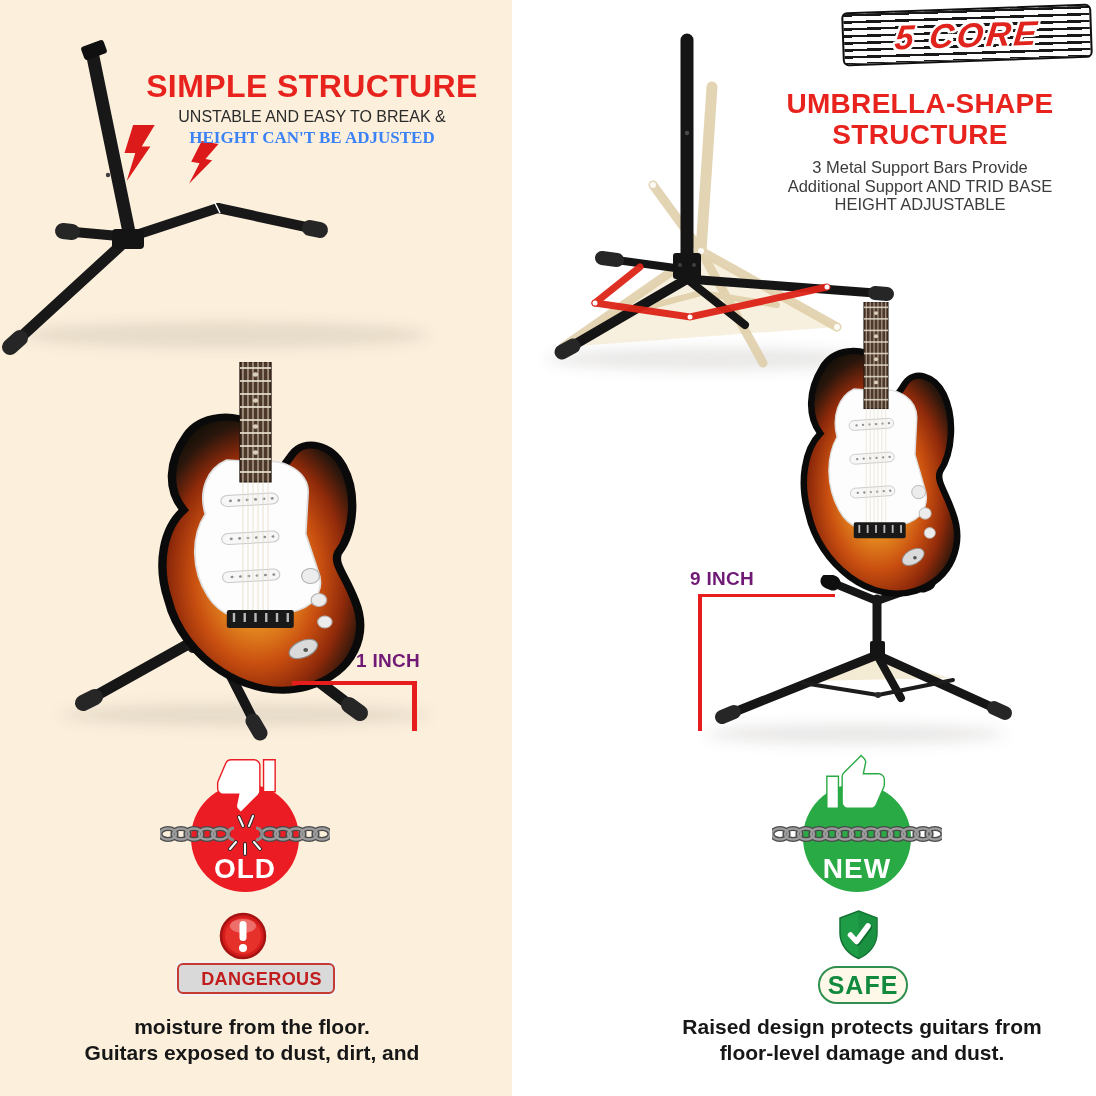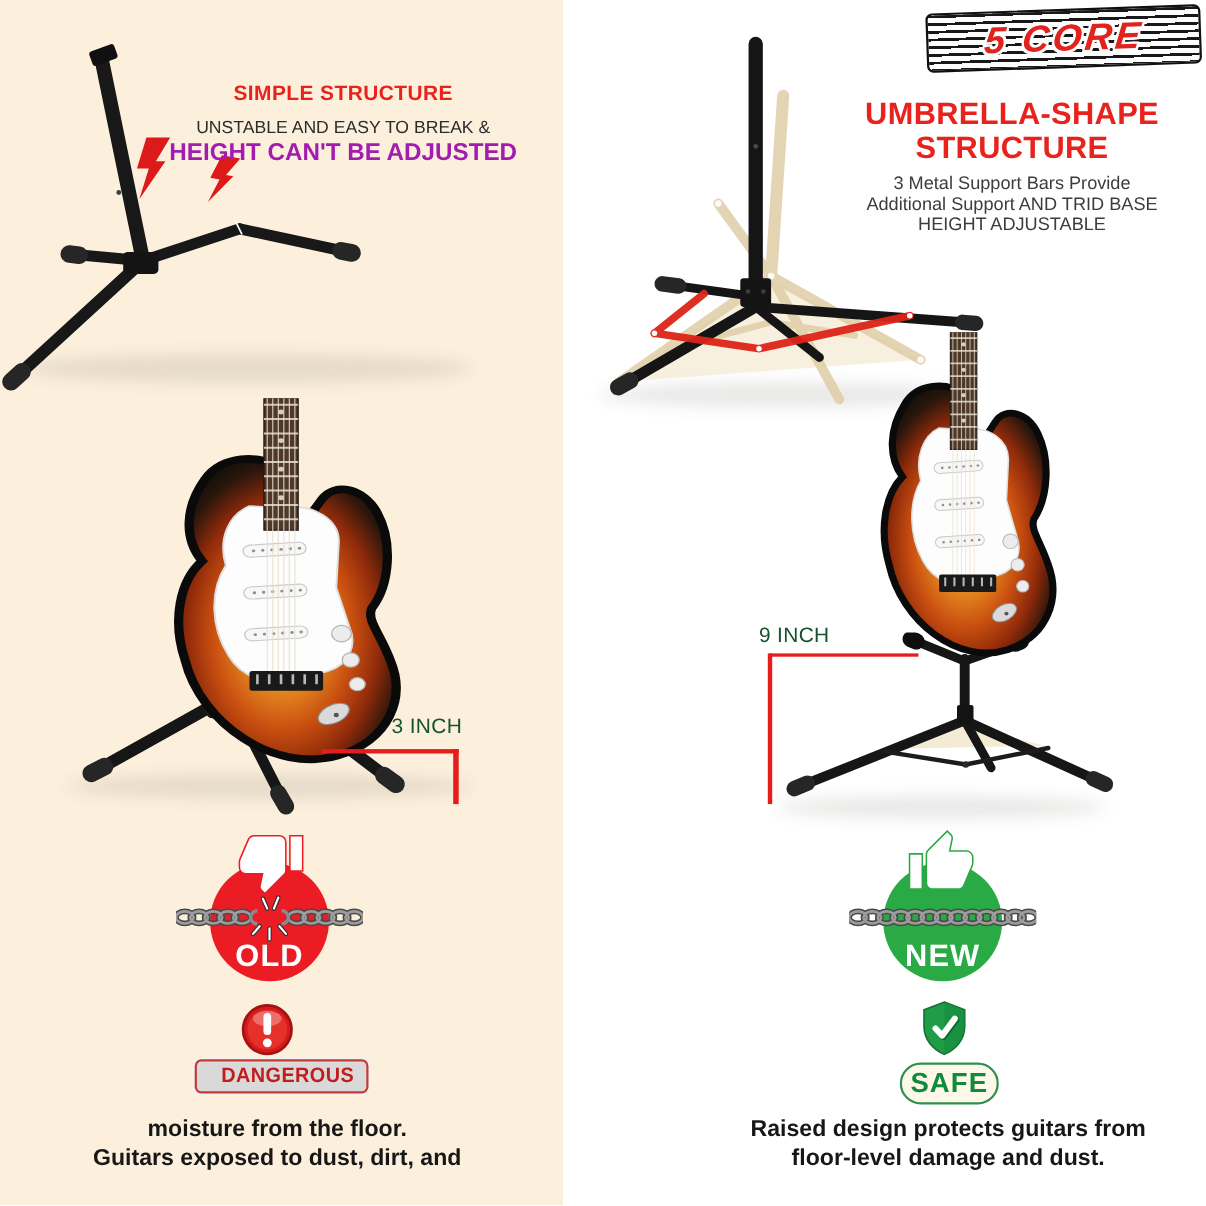--- a/index.html
+++ b/index.html
@@ -9,28 +9,28 @@
     background:#ffffff;
   }
   .abs{position:absolute;}
   .panel-left{left:0;top:0;width:512px;height:1096px;background:#fcf0dd;}
   .panel-right{left:512px;top:0;width:584px;height:1096px;background:#ffffff;}
 
   .shadow{background:rgba(40,30,20,0.10);border-radius:50%;filter:blur(7px);}
 
   
   .hdr{ text-align:center; }
-  .hdr .title{font-size:19px;line-height:32px;font-weight:800;color:#e8231d;letter-spacing:.4px;}
+  .hdr .title{font-size:32px;line-height:32px;font-weight:800;color:#e8231d;letter-spacing:.4px;}
   .hdr .sub1{font-size:16px;line-height:20px;font-weight:500;color:#2b2b2b;margin-top:5px;}
-  .hdr .sub2{font-size:22px;line-height:21px;font-weight:800;color:#a21caf;}
+  .hdr .sub2{font-size:17px;line-height:21px;font-weight:800;color:#3b82f6;font-family:Liberation Serif, serif;}
   .hdr-r .title{font-size:28px;line-height:31px;font-weight:800;color:#e8231d;letter-spacing:.3px;}
   .hdr-r .sub{font-size:16.5px;line-height:18.5px;font-weight:500;color:#3c3c3c;}
   .hdr-r .sub.first{margin-top:8px;}
 
-  .measure{font-size:19px;font-weight:400;color:#14532d;letter-spacing:.3px;}
+  .measure{font-size:19px;font-weight:700;color:#701a75;letter-spacing:.3px;}
   .redline{background:#e51d1d;}
 
   .caption{font-size:21px;line-height:26px;font-weight:700;color:#171717;text-align:center;}
 
   
   .pill-danger{
     width:142px;height:27px;background:#d9d9d9;border:2px solid #c63b31;border-radius:6px;
     box-shadow:0 0 0 2px #f2f2f2;display:flex;align-items:center;justify-content:center;
   }
   .pill-danger span{font-size:19px;font-weight:800;color:#c21d1d;letter-spacing:.4px;transform:scaleX(.95);}
@@ -188,21 +188,21 @@
       <line x1="198" y1="136" x2="205" y2="148" stroke-width="15" stroke="#262626"></line>
       <line x1="138" y1="62" x2="134" y2="42" stroke-width="12" stroke="#1c1c1c"></line>
       <line x1="226" y1="66" x2="224" y2="46" stroke-width="12" stroke="#1c1c1c"></line>
     </g>
   </svg>
 
   <svg class="abs" style="left:124px;top:362px;" width="263" height="340" viewBox="0 0 220 340" preserveAspectRatio="none">
     <use href="#guitar-art"></use>
   </svg>
 
-  <div class="abs measure" style="left:356px;top:650px;">3 INCH</div>
+  <div class="abs measure" style="left:356px;top:650px;">1 INCH</div>
   <div class="abs redline" style="left:292px;top:681px;width:125px;height:4px;"></div>
   <div class="abs redline" style="left:412px;top:681px;width:5px;height:50px;"></div>
 
   <svg class="abs" style="left:160px;top:742px;" width="170" height="158" viewBox="0 0 170 158">
     <circle cx="85" cy="96" r="54" fill="#ec1c24"></circle>
     <g>
       <path transform="translate(117,72) rotate(180) scale(2.55)" fill="#ffffff" stroke="#ec1c24" stroke-width="1.1" paint-order="stroke" d="M1 21h4V9H1v12zM23 10c0-1.1-.9-2-2-2h-6.31l.95-4.57.03-.32c0-.41-.17-.79-.44-1.06L14.17 1 7.58 7.59C7.22 7.95 7 8.45 7 9v10c0 1.1.9 2 2 2h9c.83 0 1.54-.5 1.84-1.22l3.02-7.05c.09-.23.14-.47.14-.73v-2z"></path>
     </g>
     <g fill="none">
       <g stroke="#4a4a4a" stroke-width="5.2">

